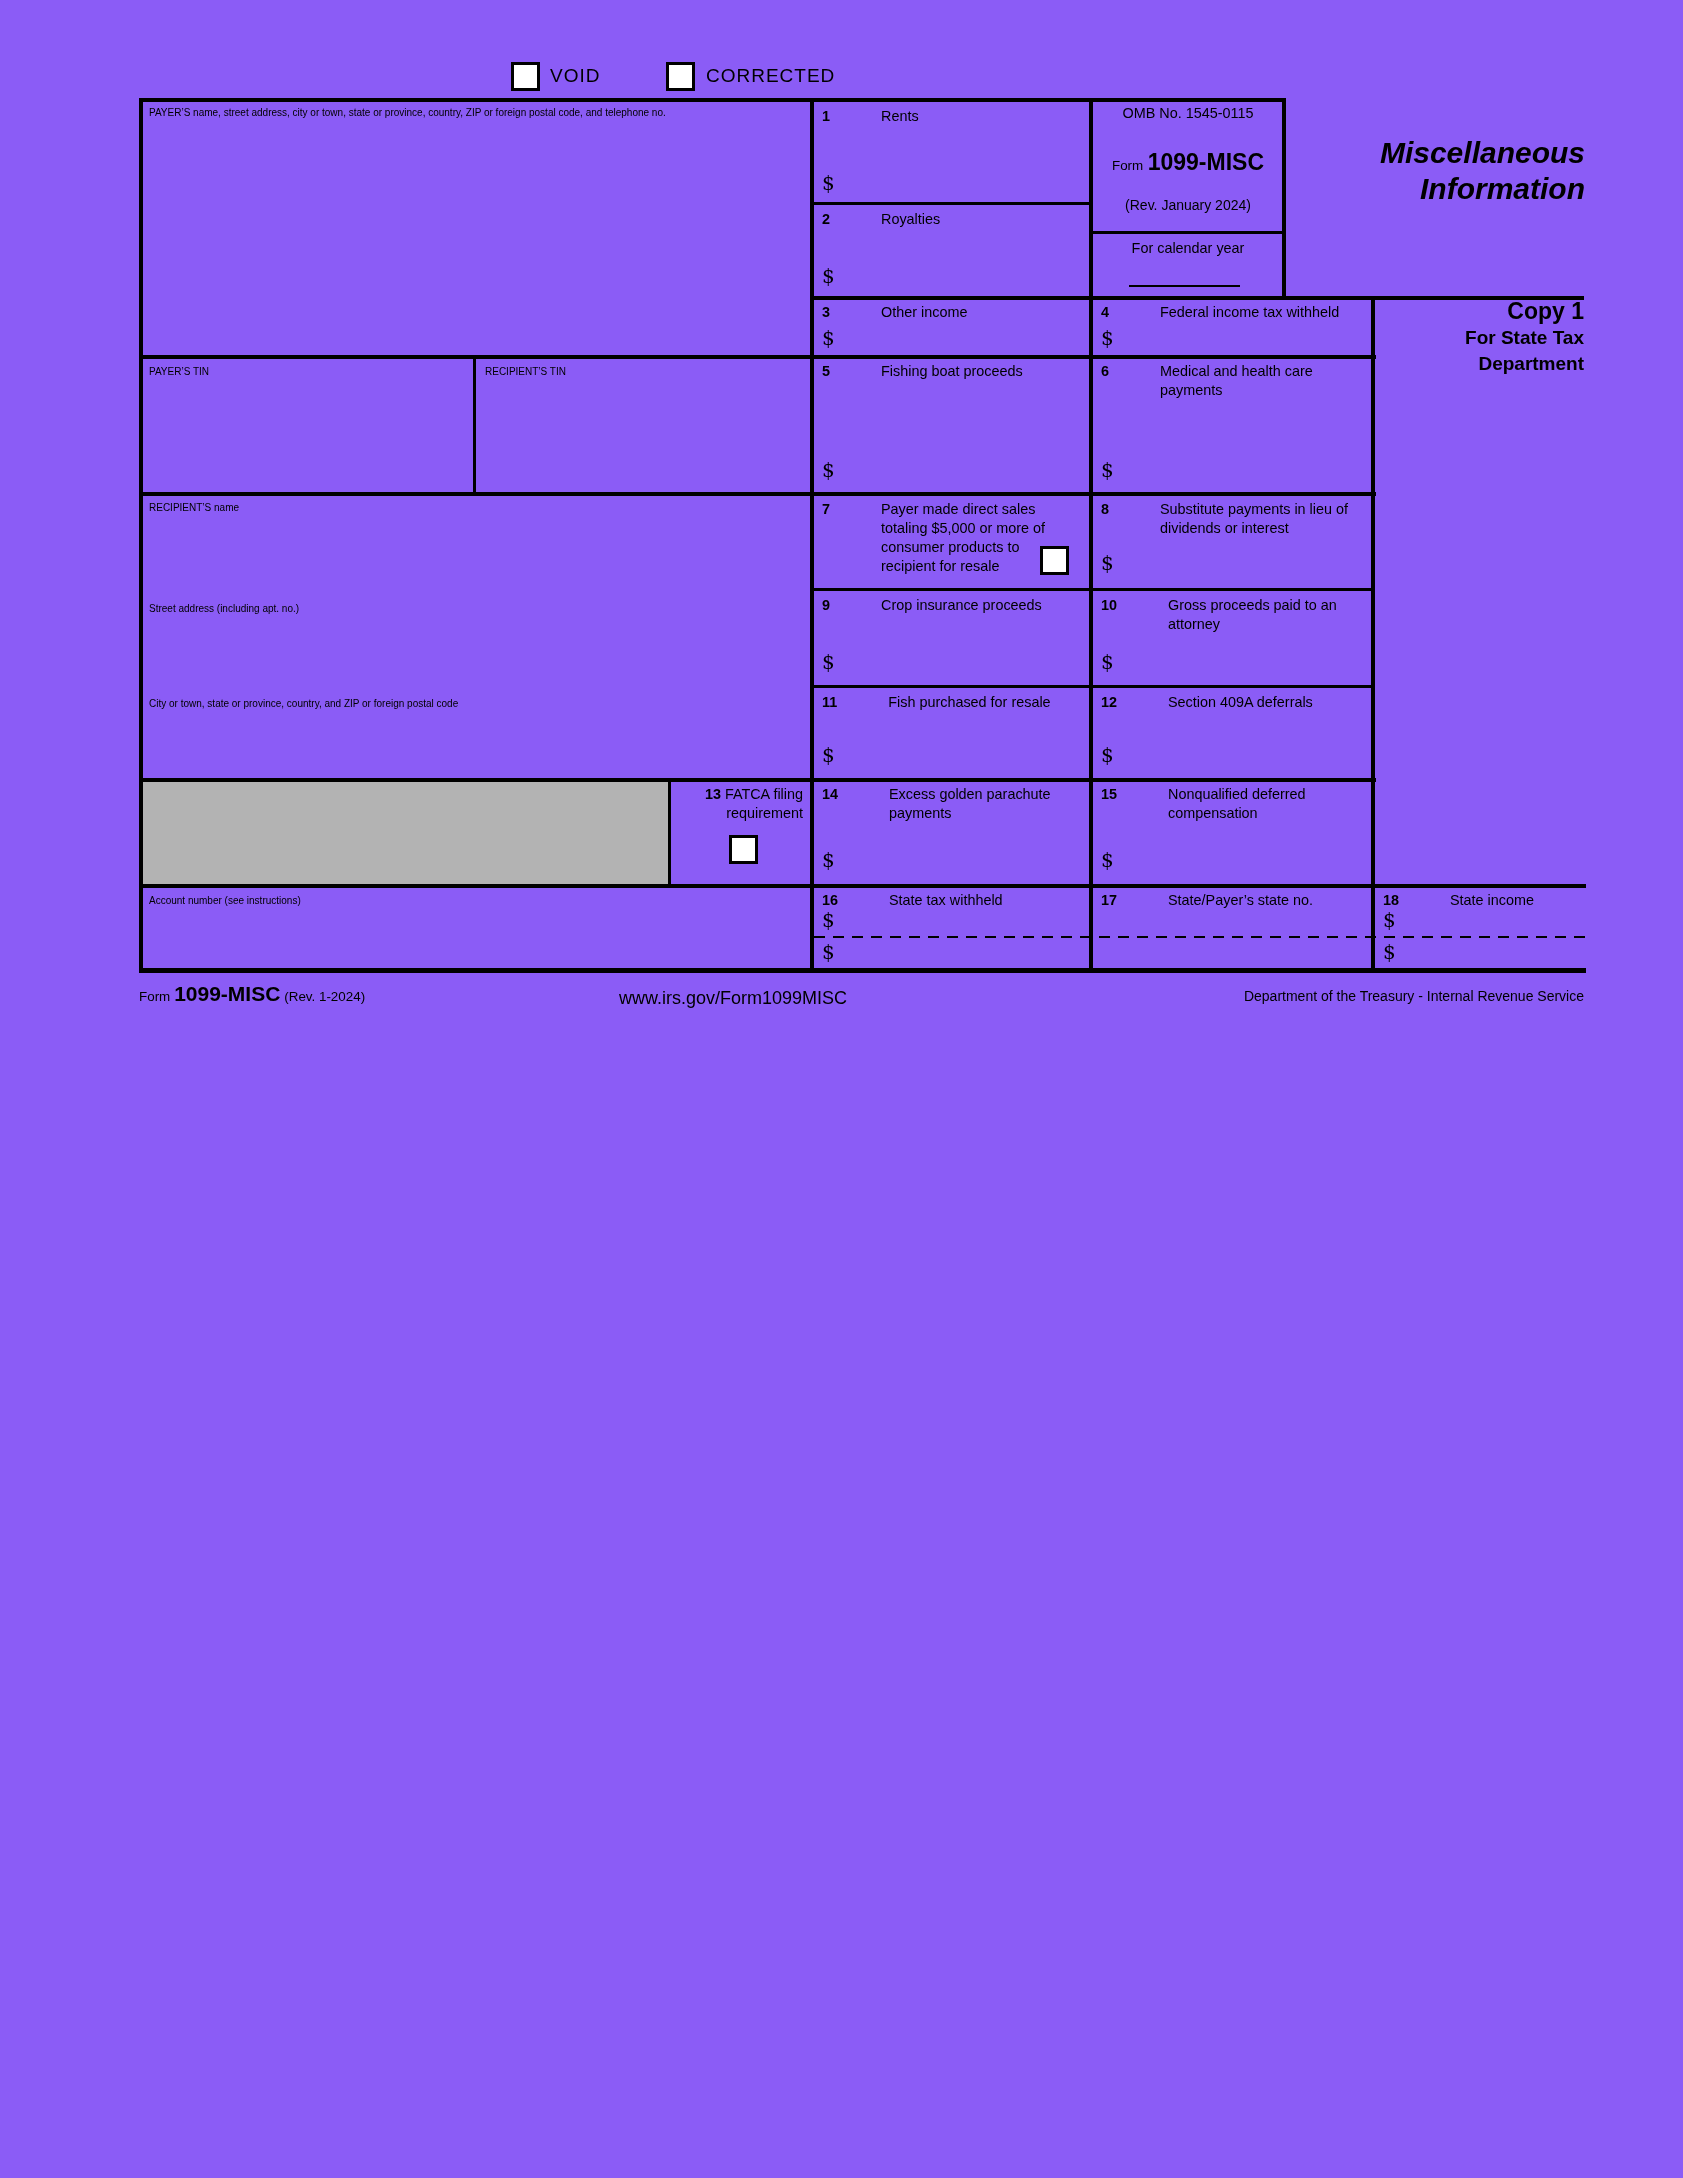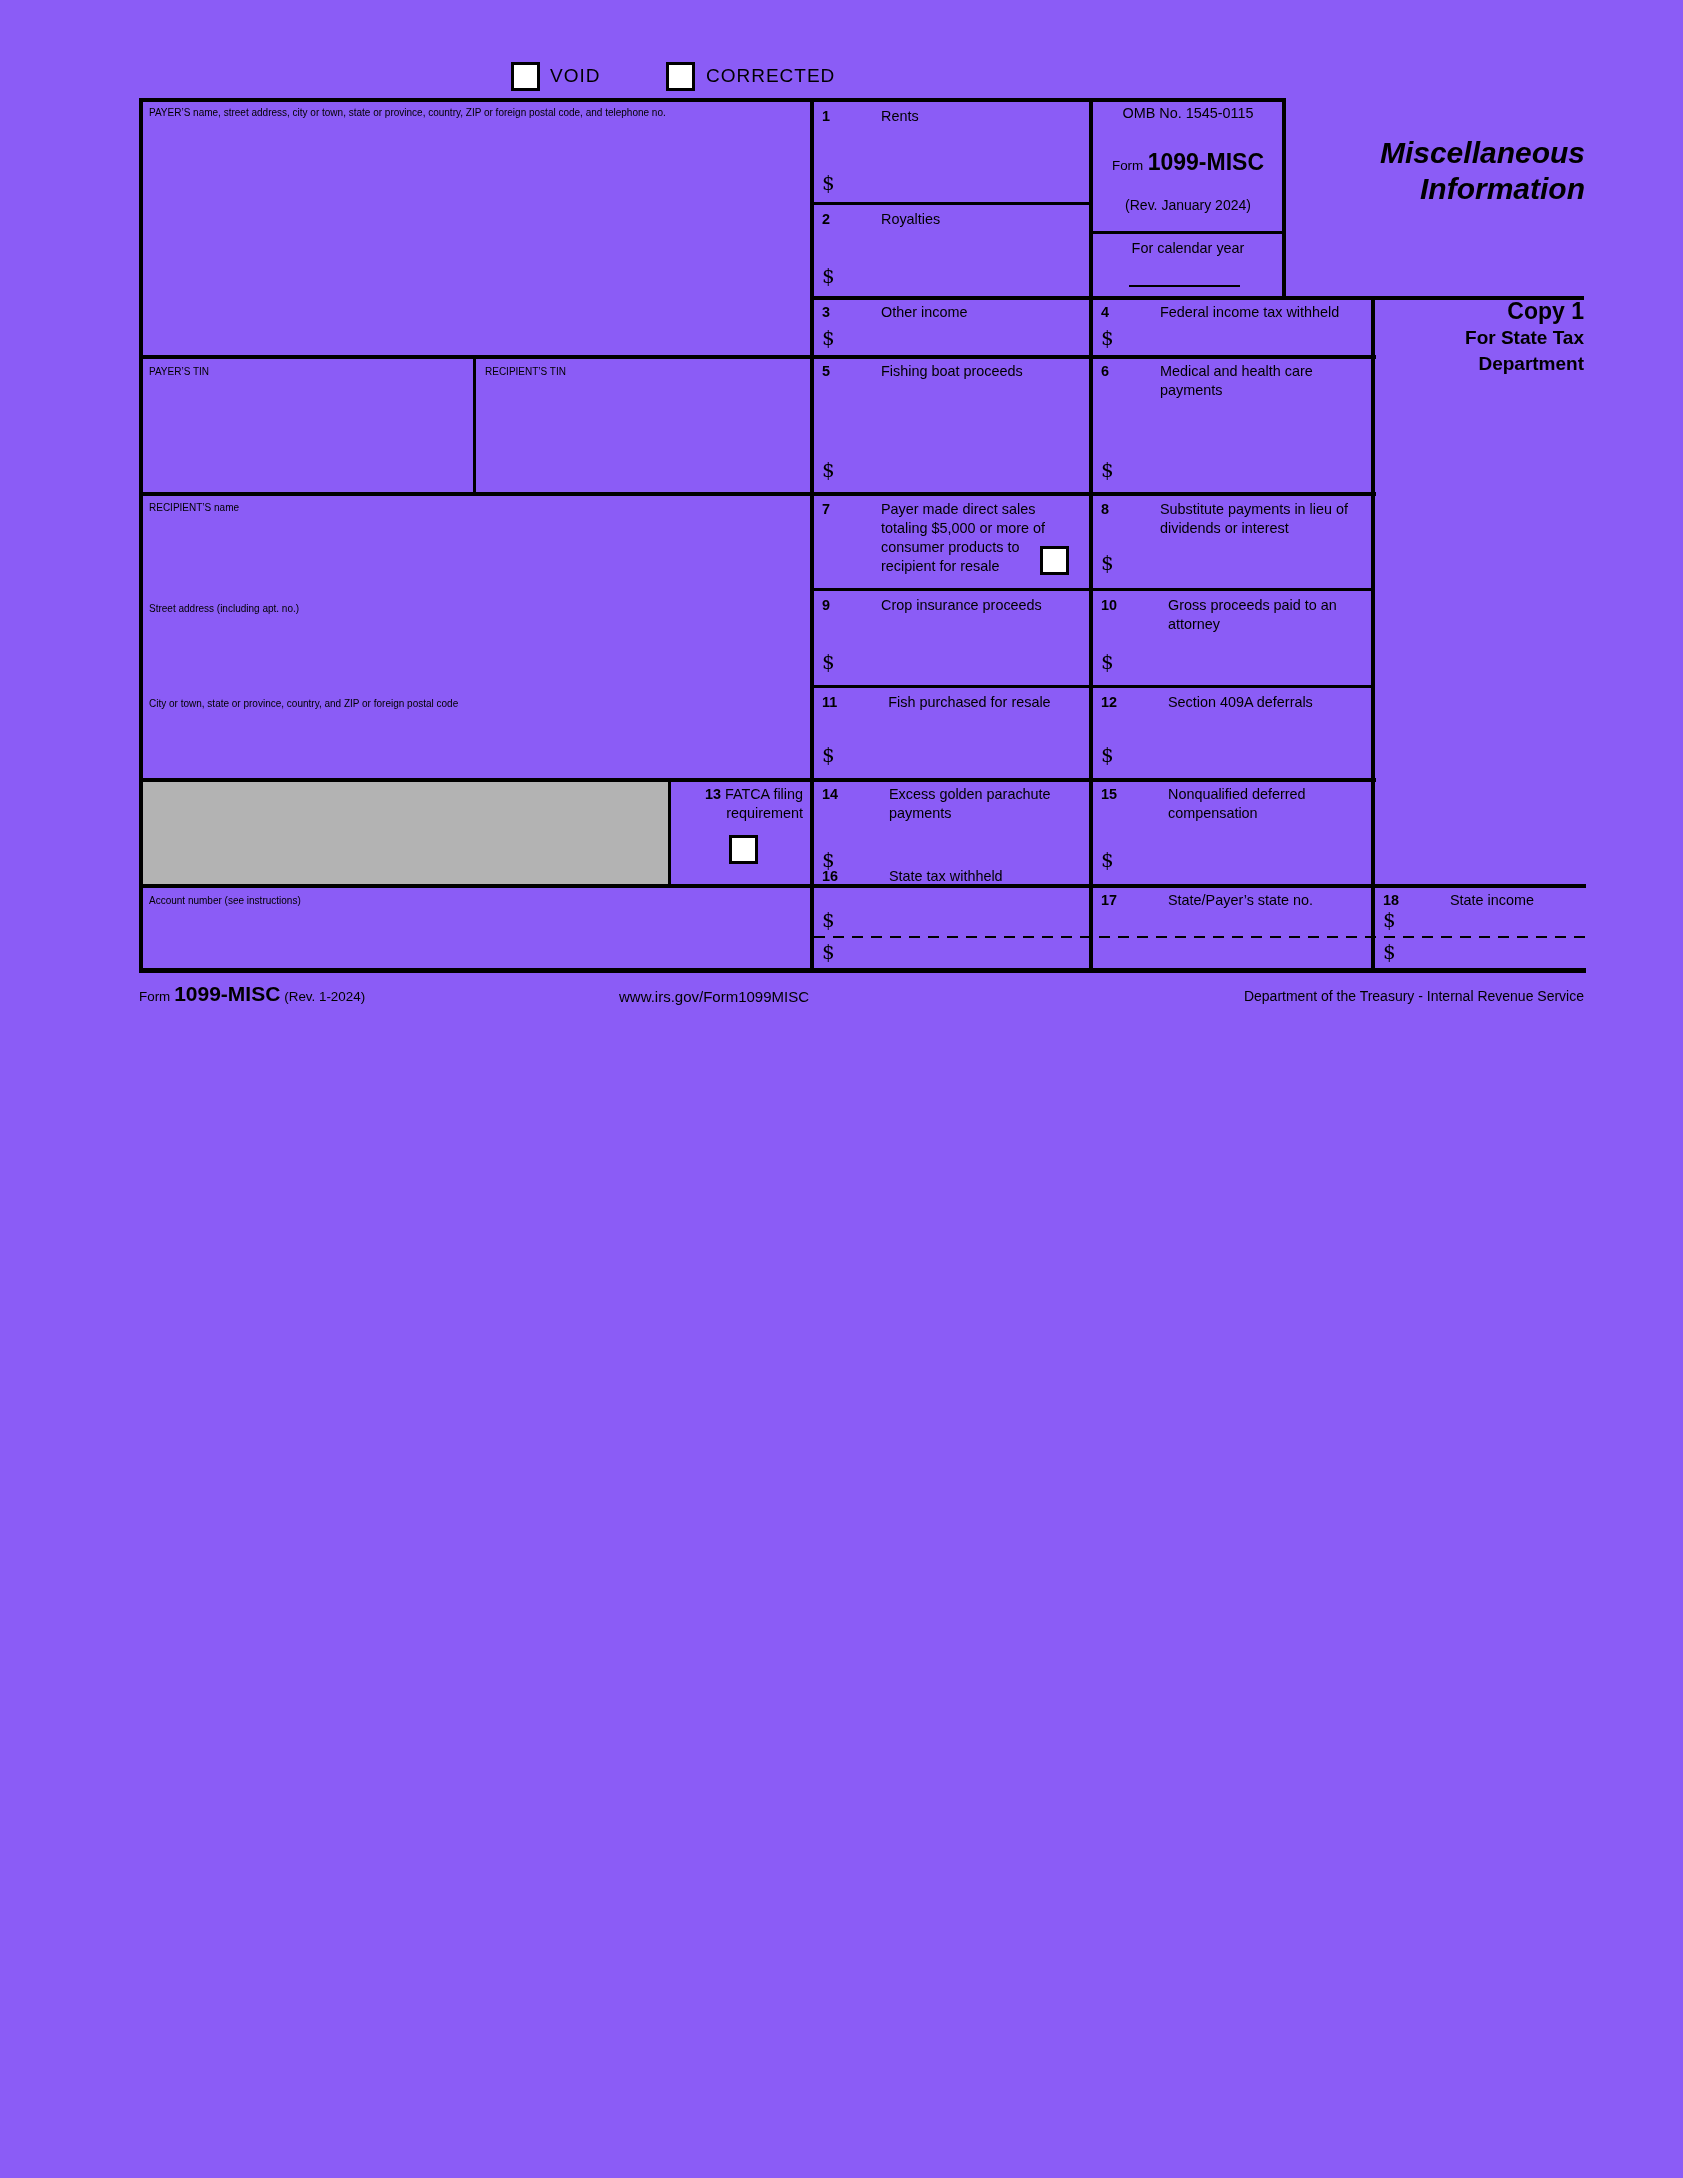--- a/index.html
+++ b/index.html
@@ -179,21 +179,21 @@
   <div class="dollar" style="left:822px;top:849px;">$</div>
 
   <div class="blabel" style="left:1101px;top:785px;width:238px;">
     <span class="n">15</span>
     <span class="t">Nonqualified deferred compensation</span>
   </div>
   <div class="dollar" style="left:1101px;top:849px;">$</div>
 
   <div class="lbl" style="left:149px;top:891px;">Account number (see instructions)</div>
 
-  <div class="blabel" style="left:822px;top:867px;width:255px;align-items:flex-end;">
+  <div class="blabel" style="left:822px;top:891px;width:255px;align-items:flex-end;">
     <span class="n">16</span>
     <span class="t">State tax withheld</span>
   </div>
   <div class="dollar" style="left:822px;top:909px;">$</div>
   <div class="dollar" style="left:822px;top:941px;">$</div>
 
   <div class="blabel" style="left:1101px;top:891px;width:263px;">
     <span class="n">17</span>
     <span class="t">State/Payer’s state no.</span>
   </div>
@@ -203,17 +203,17 @@
     <span class="t">State income</span>
   </div>
   <div class="dollar" style="left:1383px;top:909px;">$</div>
   <div class="dollar" style="left:1383px;top:941px;">$</div>
 
   <div class="footer" style="left:139px;top:982px;">
     <span class="fword">Form</span>
     <span class="fnum">1099-MISC</span>
     <span class="fword">(Rev. 1-2024)</span>
   </div>
-  <div class="footer" style="left:619px;top:988px;font-size:15px;">www.irs.gov/Form1099MISC</div>
+  <div class="footer" style="left:619px;top:988px;font-size:18px;">www.irs.gov/Form1099MISC</div>
   <div class="footer" style="left:990px;top:988px;width:594px;text-align:right;">Department of the Treasury - Internal Revenue Service</div>
 
 </div>
 
 
 </body></html>

